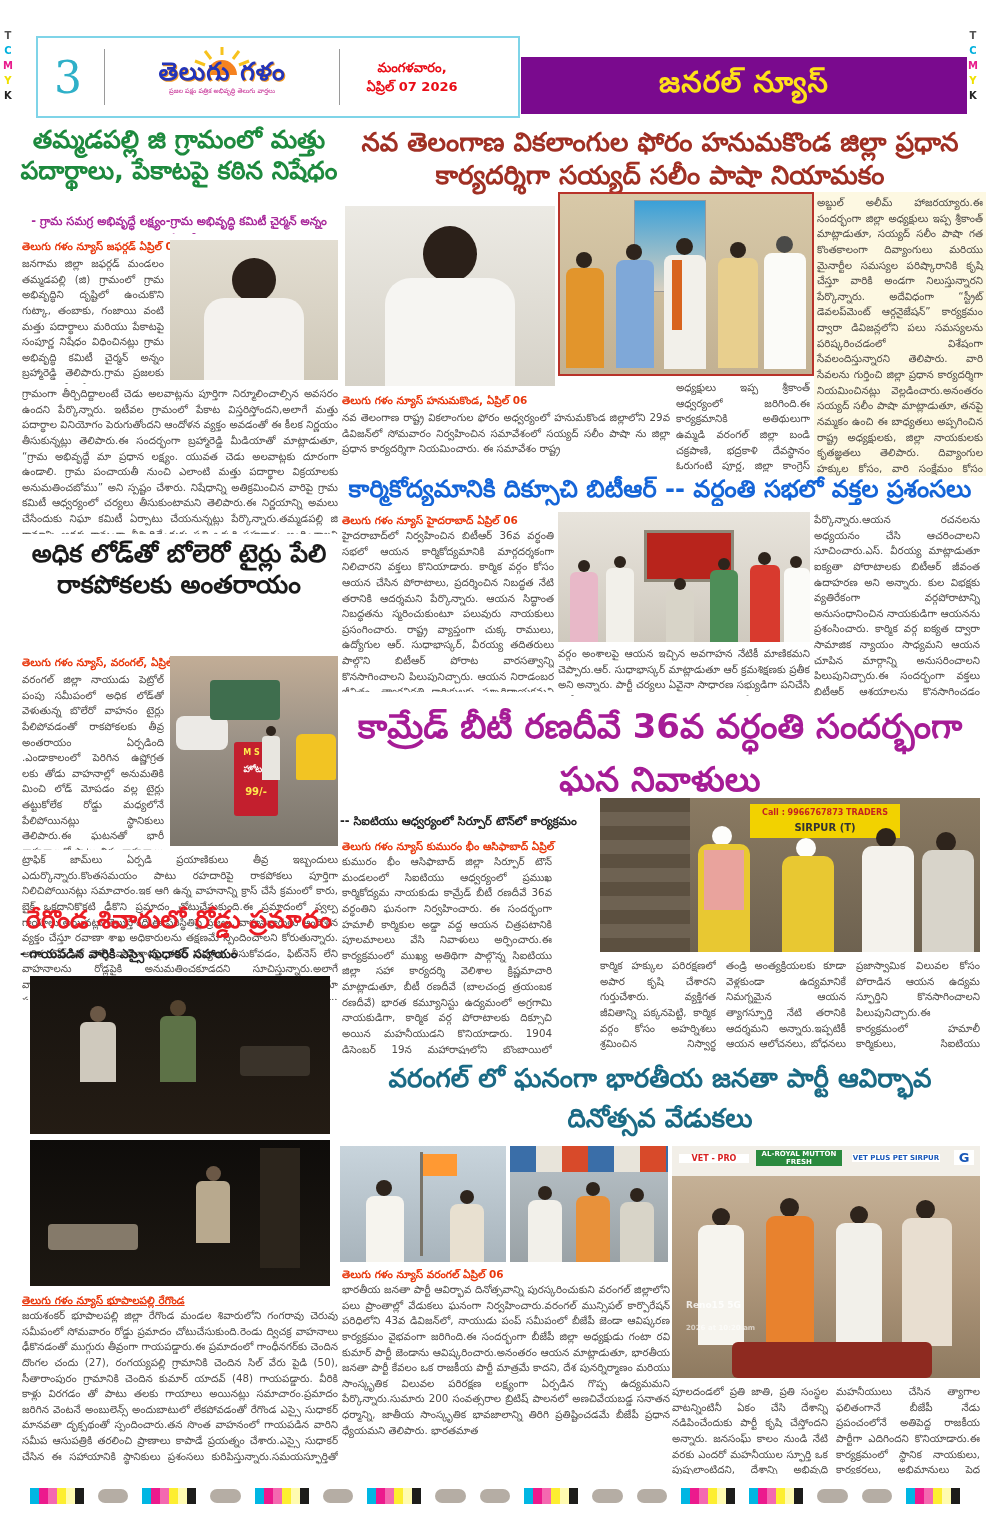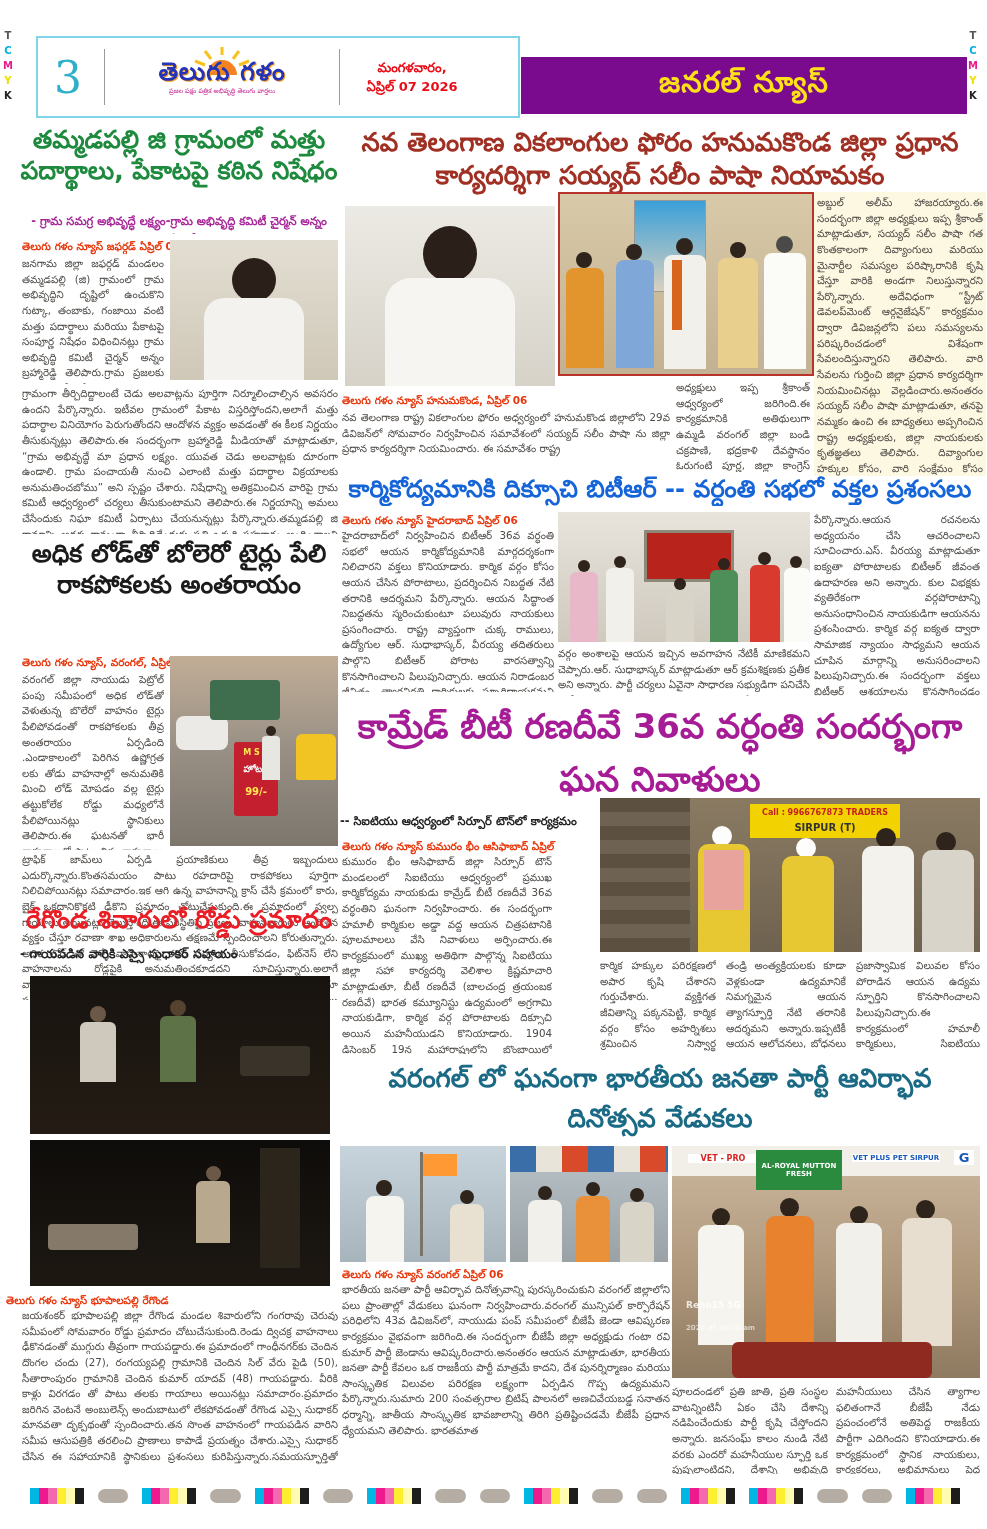--- a/index.html
+++ b/index.html
@@ -120,21 +120,21 @@
     <div class="ph head" style="left:140px;top:24px;width:16px;height:16px;background:#54432f;"></div>
     <div class="ph" style="left:130px;top:40px;width:36px;height:66px;background:#5d7247;border-radius:6px 6px 0 0;"></div>
     <div class="ph" style="left:210px;top:70px;width:70px;height:30px;background:#3a332a;border-radius:4px;"></div>
   </div>
   <div class="photo" style="left:30px;top:1140px;width:300px;height:146px;background:linear-gradient(#0e0c0a,#1d1812);">
     <div class="ph" style="left:18px;top:84px;width:90px;height:26px;background:#857a6a;border-radius:4px;"></div>
     <div class="ph head" style="left:176px;top:26px;width:15px;height:15px;background:#6b5846;"></div>
     <div class="ph" style="left:166px;top:41px;width:34px;height:62px;background:#b8a98e;border-radius:6px 6px 0 0;"></div>
     <div class="ph" style="left:230px;top:8px;width:40px;height:120px;background:#2c251c;"></div>
   </div>
-  <div class="abs dateline" style="left:6px;top:1294px;width:318px;">తెలుగు గళం న్యూస్ భూపాలపల్లి రేగొండ</div>
+  <div class="abs dateline" style="left:22px;top:1294px;width:318px;text-decoration:underline;">తెలుగు గళం న్యూస్ భూపాలపల్లి రేగొండ</div>
   <div class="abs body" style="left:22px;top:1308px;width:316px;height:158px;">జయశంకర్ భూపాలపల్లి జిల్లా రేగొండ మండల శివారులోని గంగరావు చెరువు సమీపంలో సోమవారం రోడ్డు ప్రమాదం చోటుచేసుకుంది.రెండు ద్విచక్ర వాహనాలు ఢీకొనడంతో ముగ్గురు తీవ్రంగా గాయపడ్డారు.ఈ ప్రమాదంలో గాంధీనగర్‌కు చెందిన దొంగల చందు (27), రంగయ్యపల్లి గ్రామానికి చెందిన సిల్ వేరు పైడి (50), సీతారాంపురం గ్రామానికి చెందిన కుమార్ యాదవ్ (48) గాయపడ్డారు. వీరికి కాళ్లు విరగడం తో పాటు తలకు గాయాలు అయినట్లు సమాచారం.ప్రమాదం జరిగిన వెంటనే అంబులెన్స్ అందుబాటులో లేకపోవడంతో రేగొండ ఎస్సై సుధాకర్ మానవతా దృక్పథంతో స్పందించారు.తన సొంత వాహనంలో గాయపడిన వారిని సమీప ఆసుపత్రికి తరలించి ప్రాణాలు కాపాడే ప్రయత్నం చేశారు.ఎస్సై సుధాకర్ చేసిన ఈ సహాయానికి స్థానికులు ప్రశంసలు కురిపిస్తున్నారు.సమయస్ఫూర్తితో స్పందించి గాయపడిన వారికి తక్షణ చికిత్స అందేలా చేసిన పోలీస్ అధికారిపై ప్రజలు అభినందనలు వ్యక్తం చేస్తున్నారు.</div>
 
   <div class="abs hl" style="left:340px;top:126px;width:640px;height:76px;font-size:26px;color:#a03024;">నవ తెలంగాణ వికలాంగుల ఫోరం హనుమకొండ జిల్లా ప్రధాన కార్యదర్శిగా సయ్యద్ సలీం పాషా నియామకం</div>
   <div class="photo" style="left:345px;top:206px;width:210px;height:180px;background:linear-gradient(#eceae4,#d6d2c8);">
     <div class="ph head" style="left:78px;top:20px;width:54px;height:56px;background:#2b2019;"></div>
     <div class="ph" style="left:40px;top:72px;width:130px;height:108px;border-radius:26px 26px 0 0;background:#f6f5f2;"></div>
   </div>
   <div class="photo" style="left:558px;top:192px;width:252px;height:180px;background:linear-gradient(#d8c9a8,#c2b193);border:2px solid #b8332a;">
     <div class="ph" style="left:74px;top:6px;width:70px;height:90px;background:linear-gradient(#3aa0d8,#d8d0c0);border:1px solid #999;"></div>
     <div class="ph head" style="left:16px;top:58px;width:16px;height:16px;background:#2e241c;"></div>
@@ -212,22 +212,22 @@
     <div class="ph" style="left:0;top:0;width:158px;height:26px;background:repeating-linear-gradient(90deg,#3a6ea8 0 26px,#e8e4da 26px 52px,#d84a2a 52px 78px);"></div>
     <div class="ph head" style="left:28px;top:40px;width:14px;height:14px;background:#2e241c;"></div>
     <div class="ph" style="left:18px;top:54px;width:34px;height:62px;background:#f2f0ea;border-radius:8px 8px 0 0;"></div>
     <div class="ph head" style="left:76px;top:36px;width:14px;height:14px;background:#2e241c;"></div>
     <div class="ph" style="left:66px;top:50px;width:34px;height:66px;background:#e8913a;border-radius:8px 8px 0 0;"></div>
     <div class="ph head" style="left:120px;top:42px;width:14px;height:14px;background:#2e241c;"></div>
     <div class="ph" style="left:110px;top:56px;width:34px;height:60px;background:#d8d4c8;border-radius:8px 8px 0 0;"></div>
   </div>
   <div class="photo" style="left:672px;top:1146px;width:308px;height:232px;background:linear-gradient(#cbb89e 0%,#b0987c 55%,#8e7a60 100%);">
     <div class="ph" style="left:0;top:0;width:308px;height:30px;background:#f2efe8;"></div>
-    <div class="sign-text" style="left:16px;top:8px;width:70px;color:#d82222;font-size:8px;background:#fff;">VET - PRO</div>
-    <div class="sign-text" style="left:84px;top:4px;width:86px;color:#fff;font-size:7px;background:#2a8a3e;padding:12px 0;">AL-ROYAL MUTTON FRESH</div>
+    <div class="sign-text" style="left:7px;top:8px;width:70px;color:#d82222;font-size:8px;background:#fff;">VET - PRO</div>
+    <div class="sign-text" style="left:84px;top:4px;width:86px;color:#fff;font-size:7px;background:#2a8a3e;padding:0 0;">AL-ROYAL MUTTON FRESH</div>
     <div class="sign-text" style="left:180px;top:8px;width:88px;color:#1a58b8;font-size:7px;background:#fff;">VET PLUS PET SIRPUR</div>
     <div class="sign-text" style="left:282px;top:4px;width:20px;color:#1a58b8;font-size:13px;background:#fff;">G</div>
     <div class="ph head" style="left:40px;top:62px;width:18px;height:18px;background:#2e241c;"></div>
     <div class="ph" style="left:26px;top:79px;width:46px;height:120px;background:#f6f4ee;border-radius:9px 9px 0 0;"></div>
     <div class="ph head" style="left:108px;top:52px;width:19px;height:19px;background:#2e241c;"></div>
     <div class="ph" style="left:94px;top:70px;width:48px;height:130px;background:#e8822e;border-radius:9px 9px 0 0;"></div>
     <div class="ph head" style="left:178px;top:60px;width:18px;height:18px;background:#2e241c;"></div>
     <div class="ph" style="left:164px;top:77px;width:46px;height:122px;background:#f2f0ea;border-radius:9px 9px 0 0;"></div>
     <div class="ph head" style="left:244px;top:54px;width:19px;height:19px;background:#2e241c;"></div>
     <div class="ph" style="left:230px;top:72px;width:50px;height:128px;background:#e8ded0;border-radius:9px 9px 0 0;"></div>

